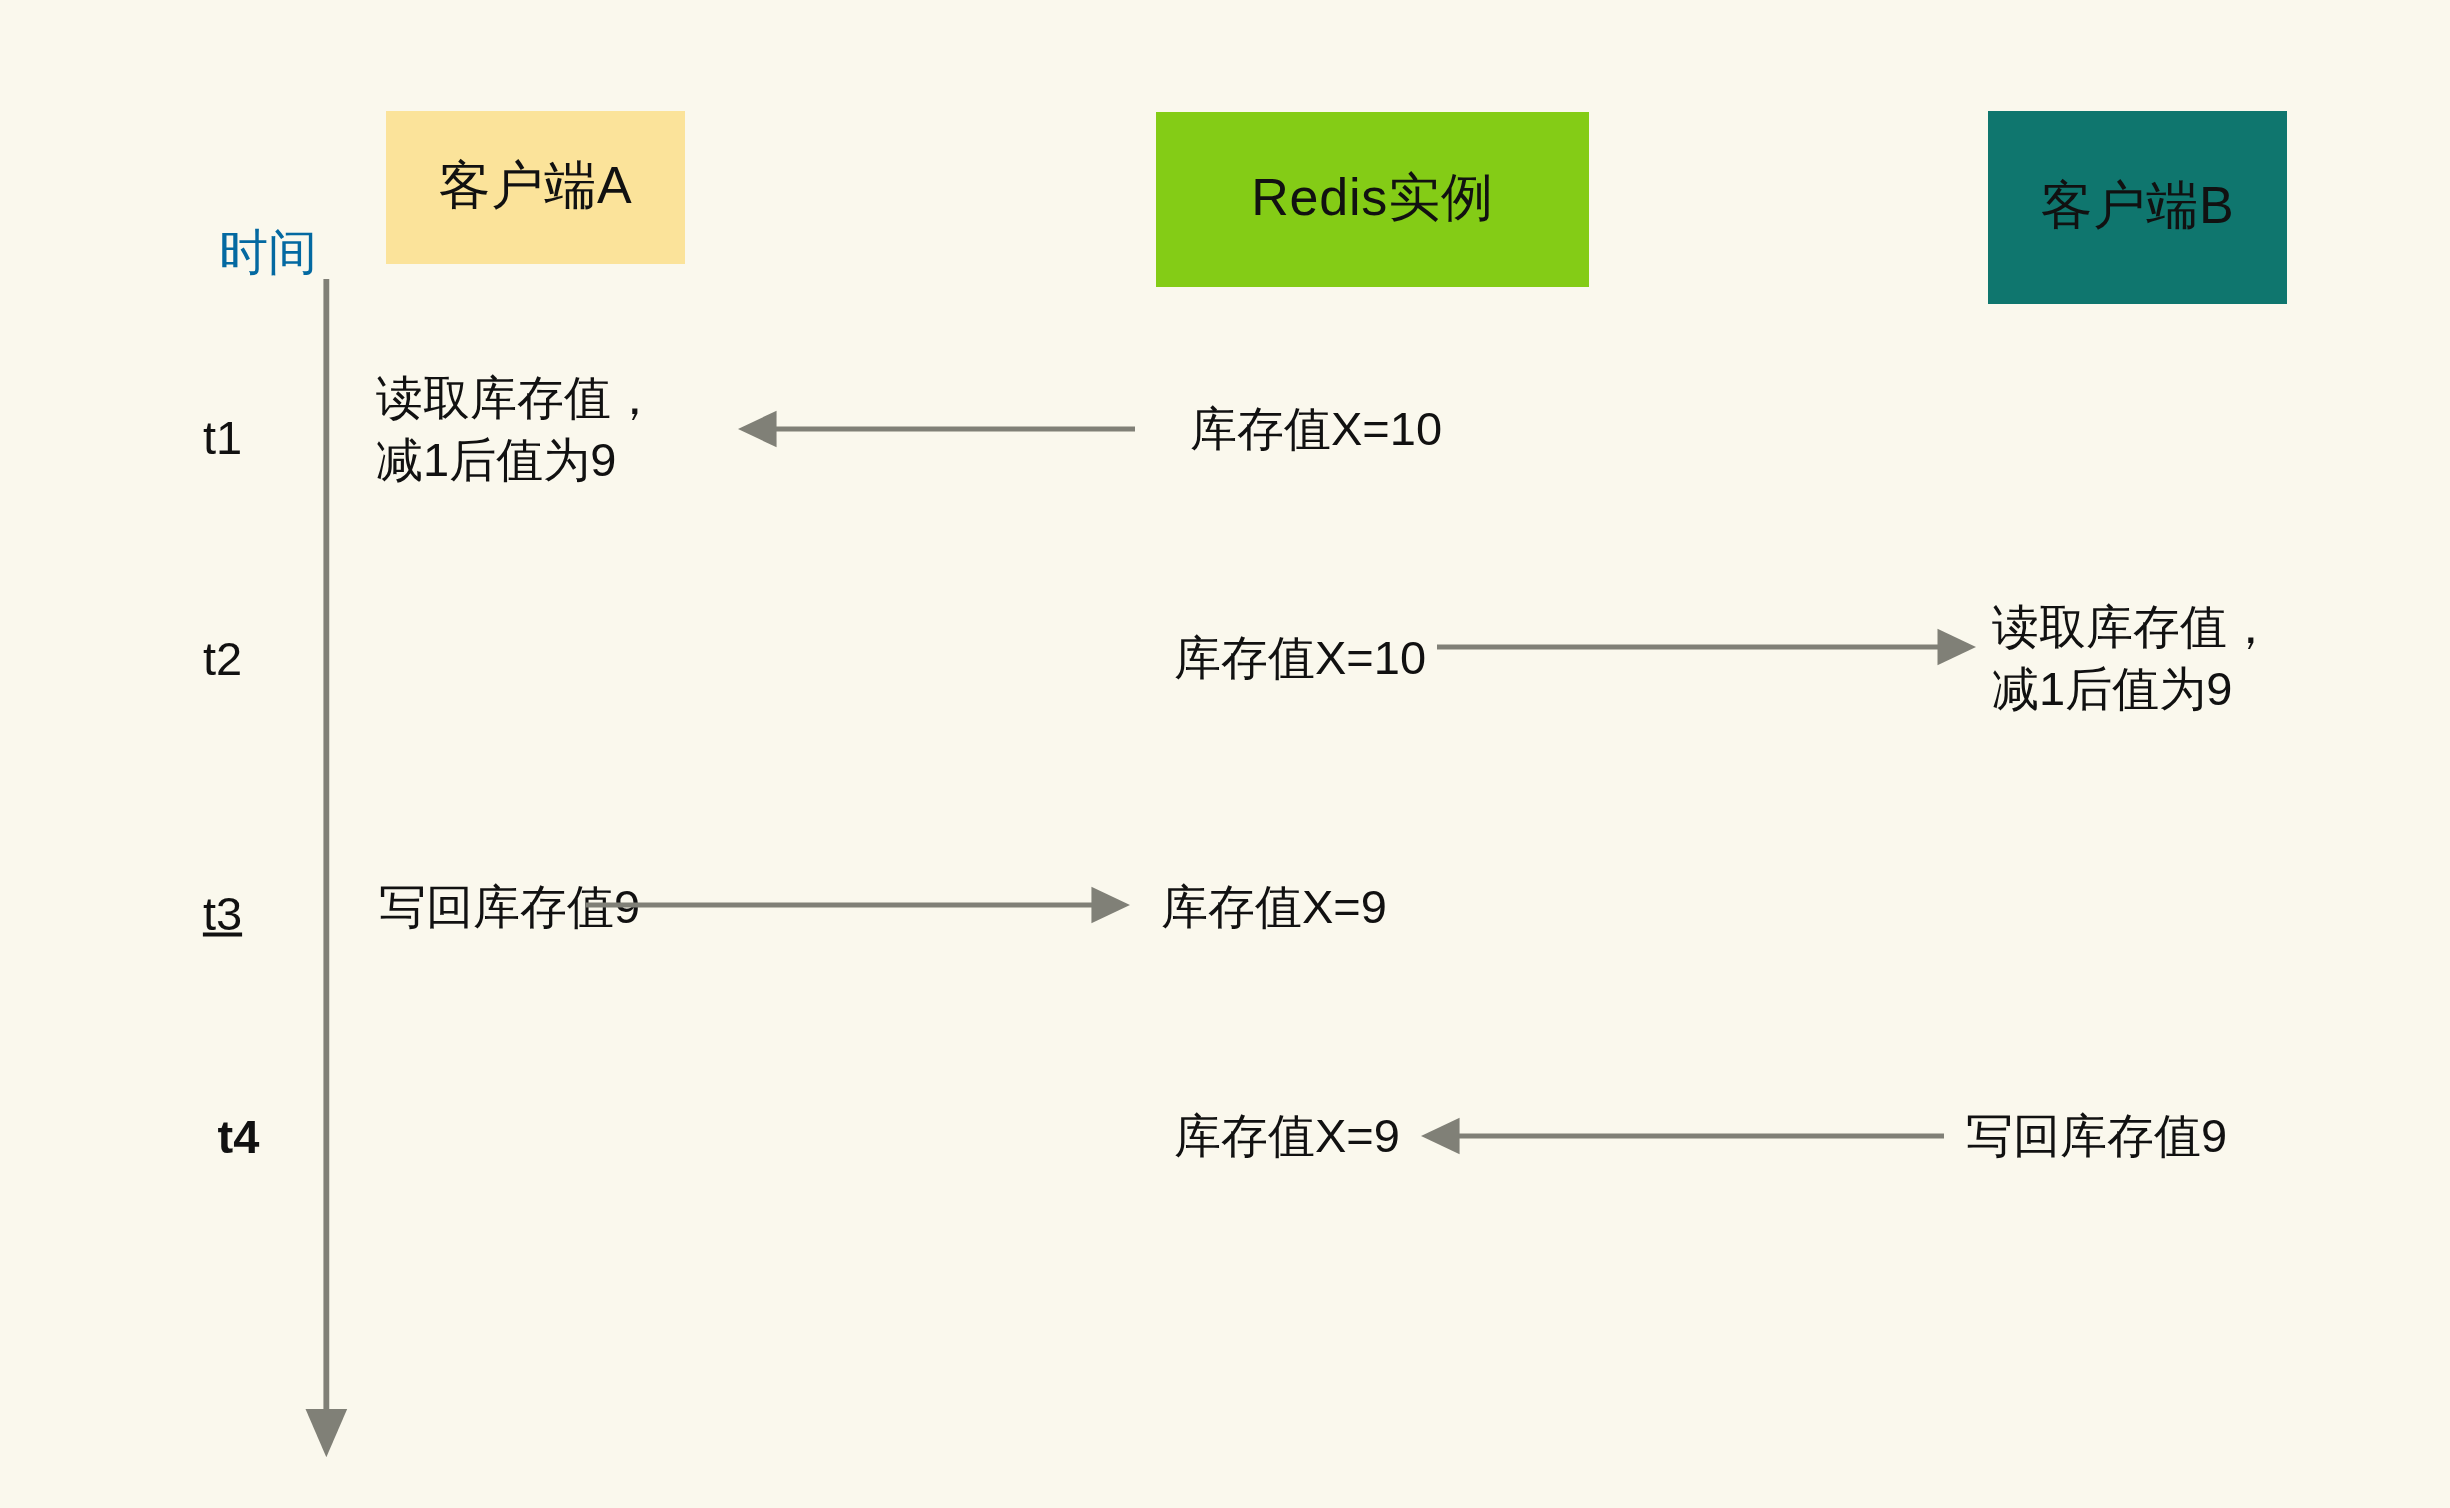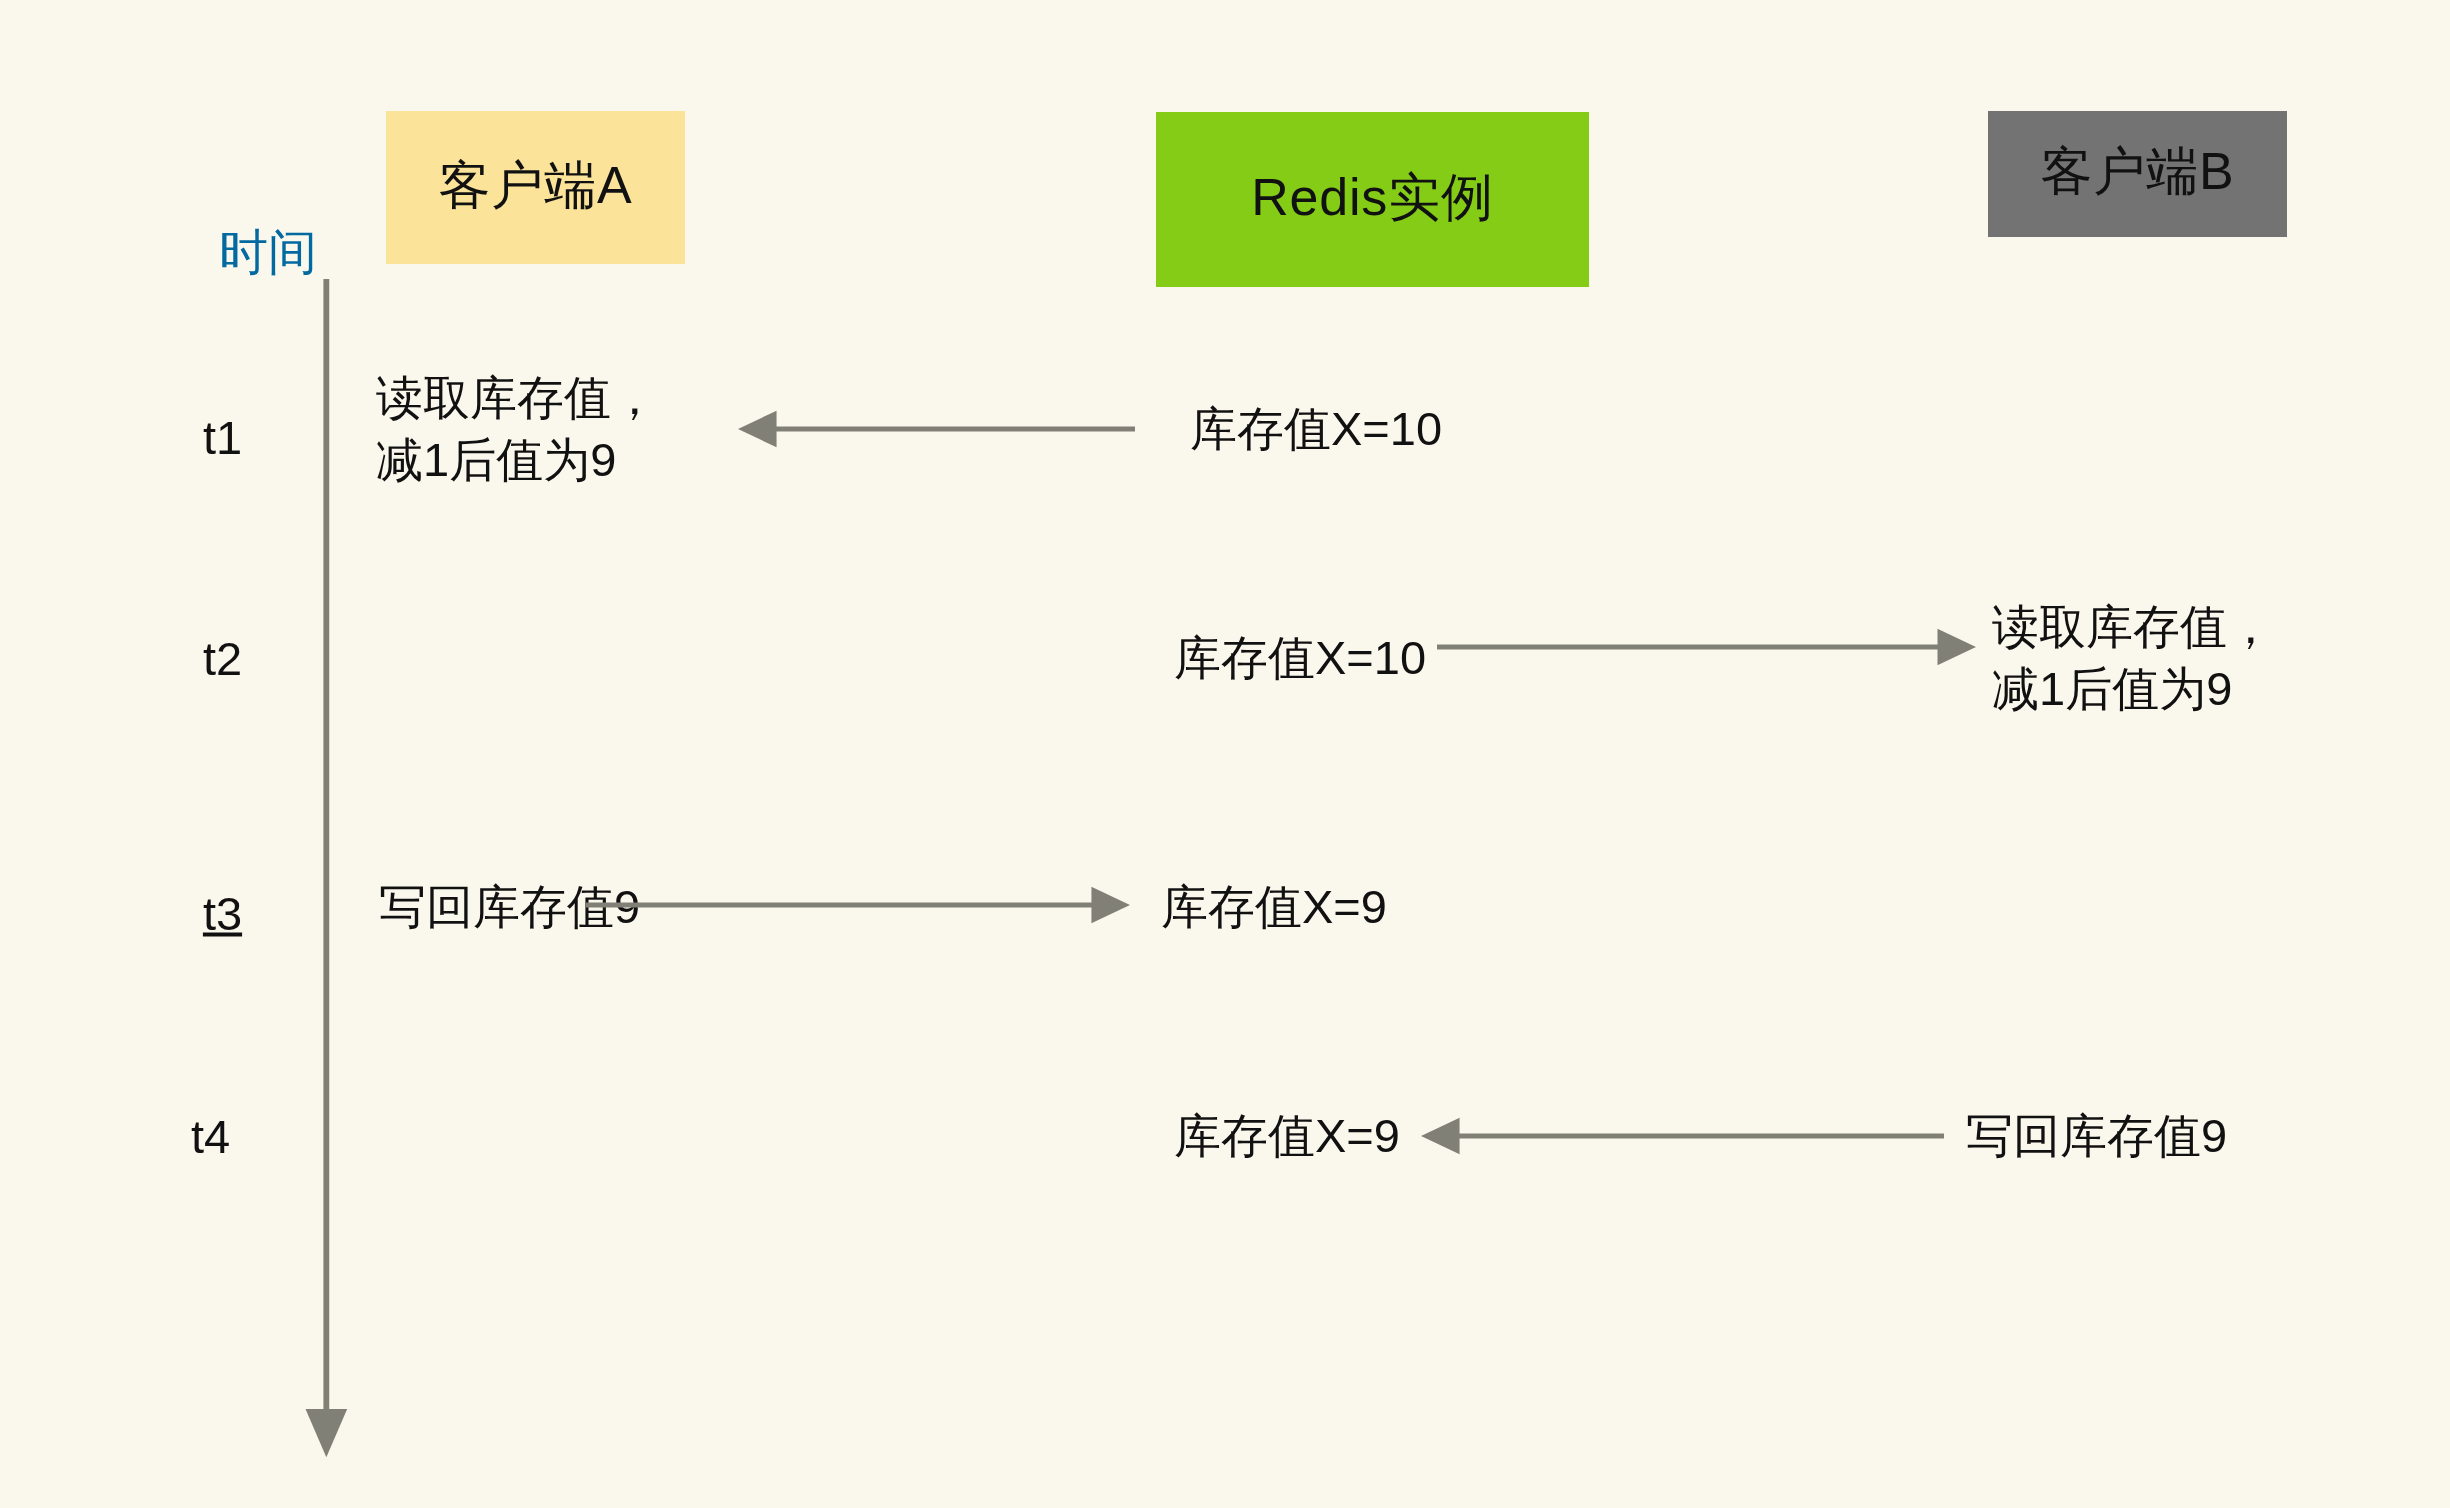--- a/index.html
+++ b/index.html
@@ -28,21 +28,21 @@
     justify-content: center;
     color: #111111;
     font-size: 52px;
     letter-spacing: 0.8px;
     line-height: 1;
   }
   #lane-a   { left: 386px;  top: 111px; width: 299px; height: 153px; background: #fbe39a; }
   #lane-a .lane-label { transform: translateY(-3.4px); }
   #lane-r   { left: 1156px; top: 112px; width: 433px; height: 175px; background: #84cc16; }
   #lane-r .lane-label { transform: translateY(-3.4px); }
-  #lane-b   { left: 1988px; top: 111px; width: 299px; height: 126px; background: #737373; }
+  #lane-b   { left: 1988px; top: 111px; width: 299px; height: 193px; background: #0f766e; }
   #lane-b .lane-label { transform: translateY(-3.4px); }
 
   
   #time-axis-label {
     position: absolute;
     left: 219px;
     top: 228px;
     font-size: 49px;
     color: #0369a1;
     line-height: 1;
@@ -61,21 +61,21 @@
     font-size: 47px;
     color: #111111;
     line-height: 1;
     transform: translateY(-50%);
     width: 109px;
     text-align: center;
   }
   #tick-t1 { left: 168px; top: 429px; margin-top: 8px; }
   #tick-t2 { left: 168px; top: 658px; }
   #tick-t3 { left: 168px; top: 913px; text-decoration: underline; }
-  #tick-t4 { left: 156px; top: 1136px; }
+  #tick-t4 { left: 184px; top: 1136px; font-weight: bold; }
 
   
   .msg {
     position: absolute;
     font-size: 47px;
     color: #111111;
     line-height: 1.32;
     white-space: pre-line;
   }
 

